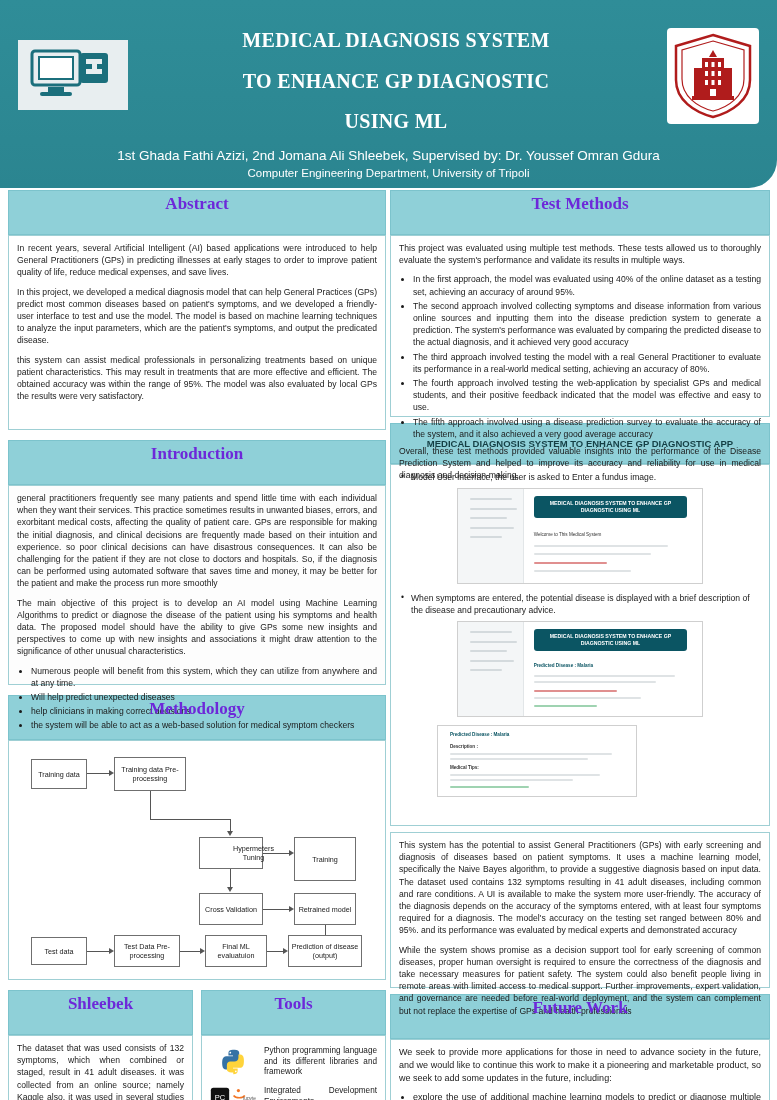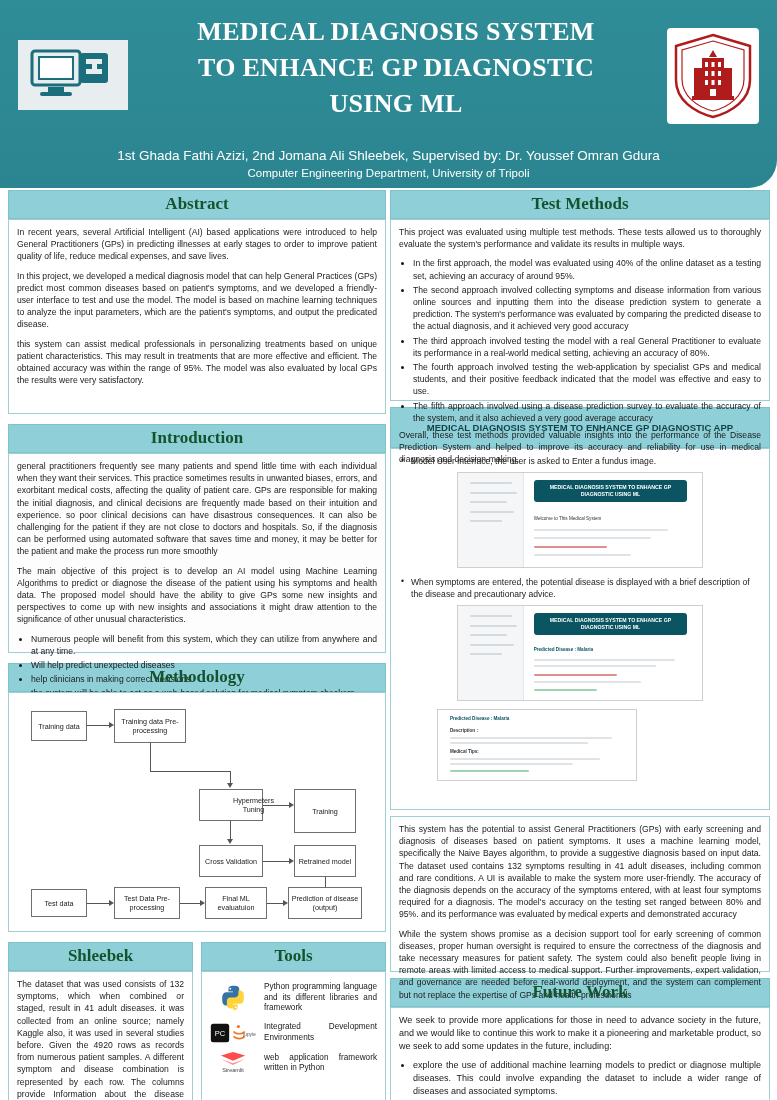--- a/index.html
+++ b/index.html
@@ -35,49 +35,49 @@
     display:flex; align-items:center; justify-content:center;
     border-radius: 4px;
   }
   .title-block {
     position:absolute; left: 140px; right: 125px; top: 14px;
     text-align:center;
   }
   .poster-title {
     font-family: "Liberation Serif", serif;
     font-weight: bold;
-    font-size: 26px;
+    font-size: 20px;
     line-height: 1.38;
     color: #ffffff;
     letter-spacing: .3px;
-    margin:0;
+    margin:13px;
   }
   .authors {
     position:absolute; left:0; right:0; top: 148px;
     text-align:center;
     color:#ffffff; font-size: 13.5px;
   }
   .dept {
     position:absolute; left:0; right:0; top: 167px;
     text-align:center; color:#ffffff; font-size: 11.5px;
   }
 
   
   .cols { position:absolute; top: 190px; left:0; width: 777px; }
   .col-left { position:absolute; left: 8px; top: 0; width: 378px; }
   .col-right { position:absolute; left: 390px; top: 0; width: 380px; }
 
   .sec-head {
     background: #8fd0d8;
-    color: #14532d;
+    color: #6d28d9;
     font-family: "Liberation Serif", serif;
     font-weight: bold;
     font-size: 17px;
     text-align:center;
-    padding: 3px 0 4px 0;
+    padding: 3px 0 20px 0;
     border: 1px solid #7cc3cc;
   }
   .box {
     border: 1px solid #9fcfd4;
     background: #ffffff;
     padding: 6px 8px 8px 8px;
     font-size: 8.6px;
     line-height: 1.42;
     text-align: justify;
   }

